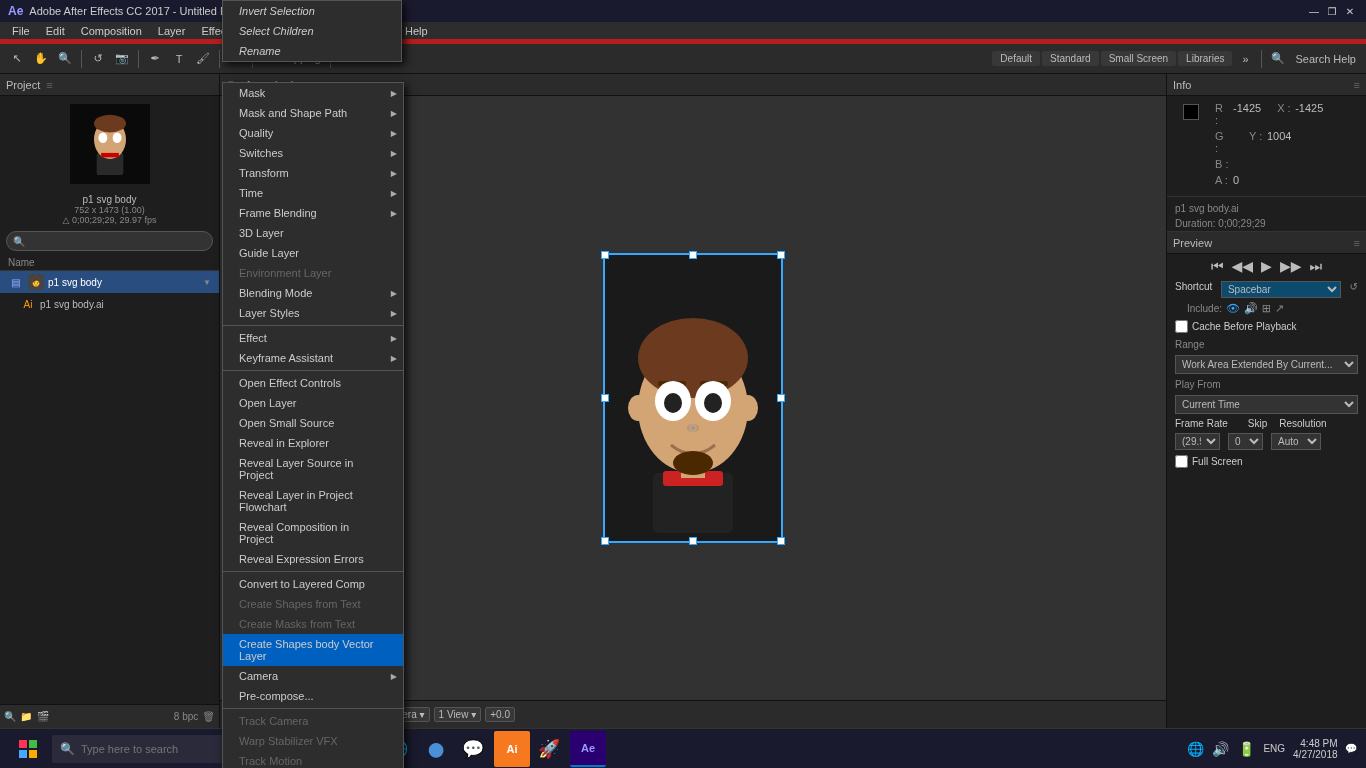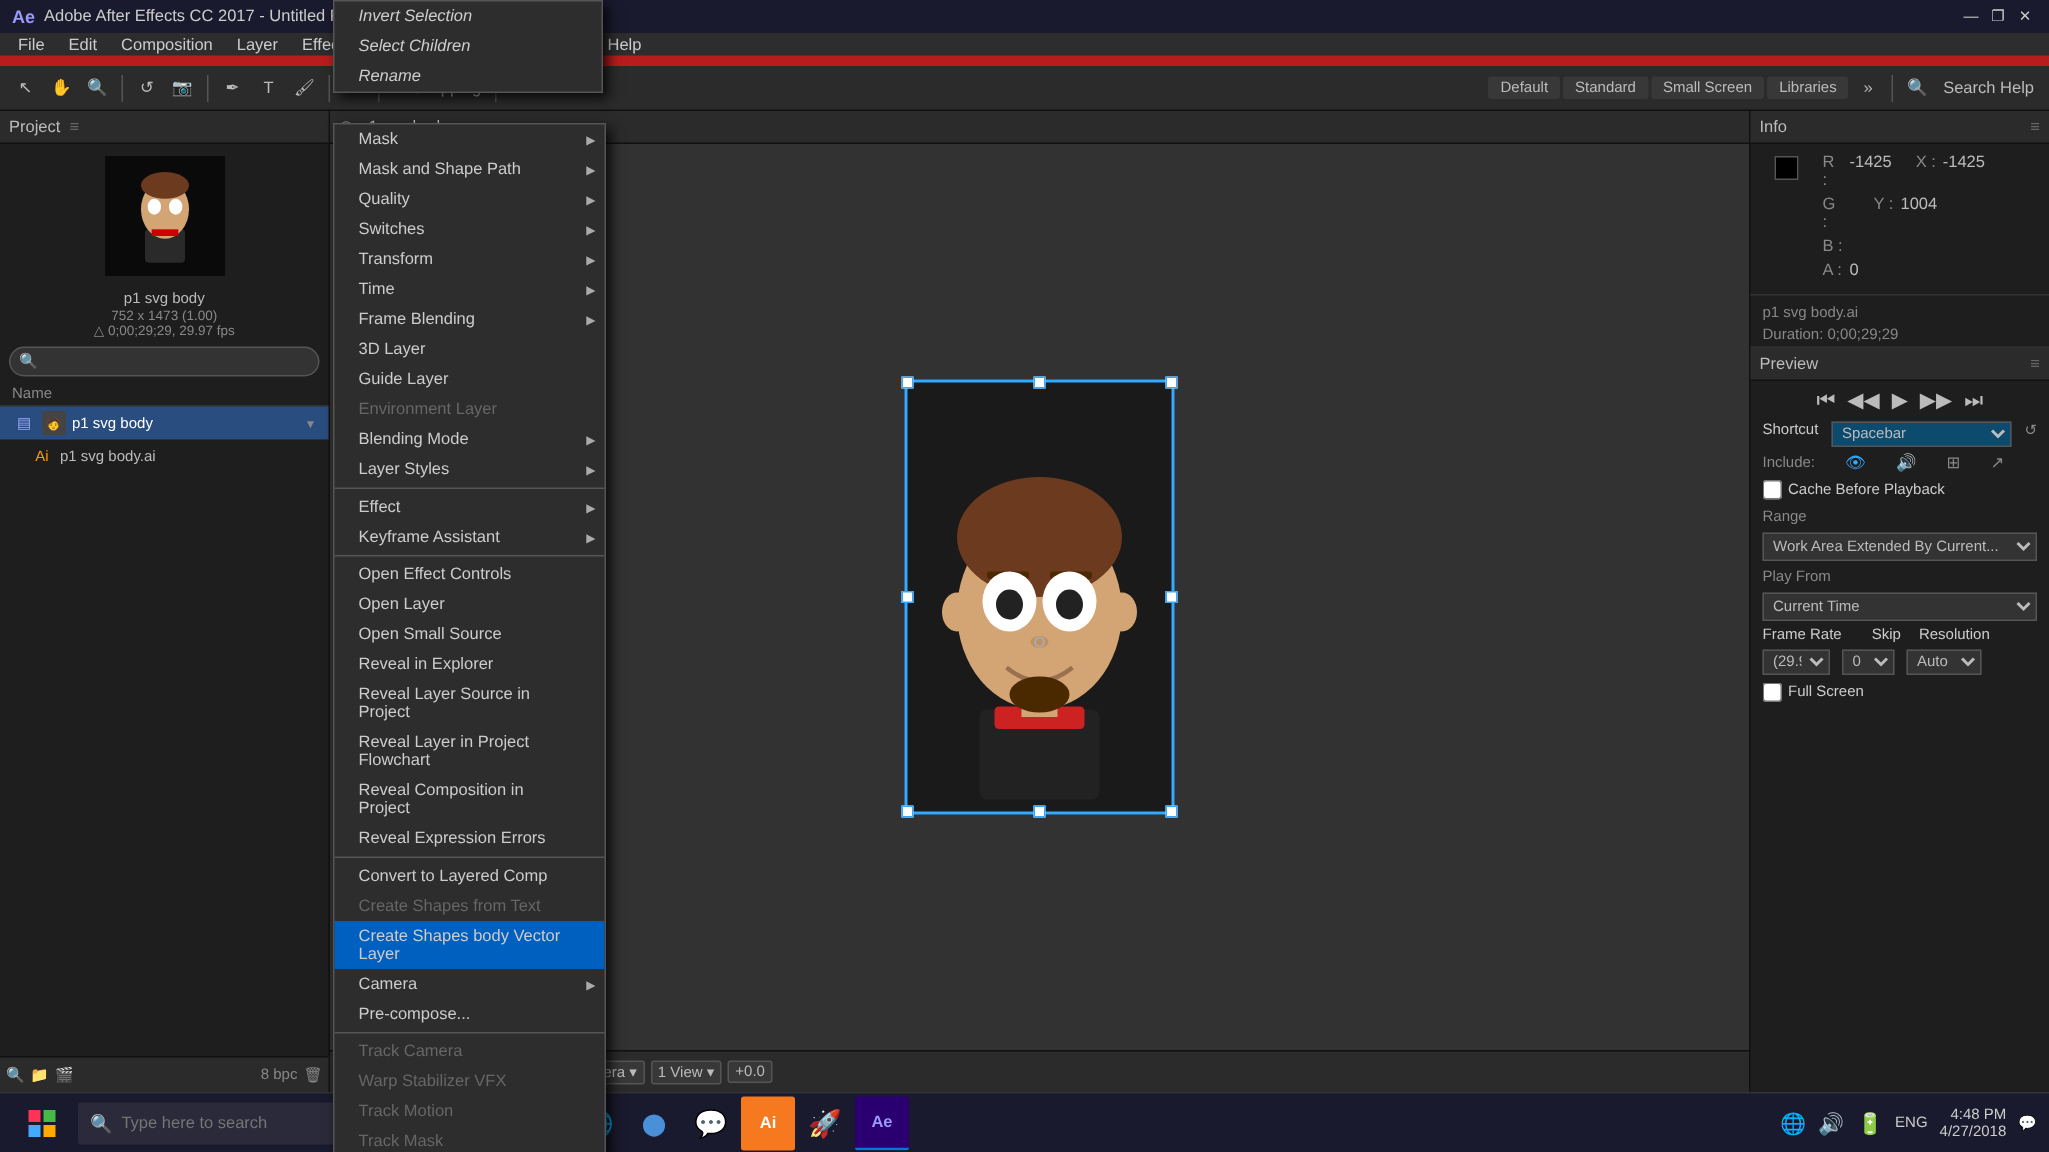--- a/index.html
+++ b/index.html
@@ -18,21 +18,21 @@
     #title-bar-controls { display: flex; gap: 2px; }
     .title-btn { width: 16px; height: 16px; display: flex; align-items: center; justify-content: center; font-size: 10px; color: #ccc; cursor: pointer; }
 
     
     #menu-bar {
       height: 22px;
       background: #2d2d2d;
       display: flex;
       align-items: center;
       padding: 0 4px;
-      border-bottom: 7px solid #b91c1c;
+      border-bottom: 5px solid #b91c1c;
     }
     .menu-item {
       padding: 2px 8px;
       cursor: pointer;
       font-size: 11px;
       color: #cccccc;
     }
 
     
     #toolbar {
@@ -695,21 +695,21 @@
         <span class="preview-btn">▶▶</span>
         <span class="preview-btn">⏭</span>
       </div>
       <div class="shortcut-row">
         <span>Shortcut</span>
         <select class="shortcut-select">
           <option>Spacebar</option>
         </select>
         <span style="cursor:pointer;color:#888;">↺</span>
       </div>
-      <div style="display:flex;align-items:center;padding:2px 8px;gap:20px;">
+      <div style="display:flex;align-items:center;padding:2px 20px;gap:4px;">
         <span style="font-size:10px;color:#888;">Include:</span>
         <span style="cursor:pointer;color:#3af;">👁</span>
         <span style="cursor:pointer;color:#3af;">🔊</span>
         <span style="cursor:pointer;color:#888;">⊞</span>
         <span style="cursor:pointer;color:#888;">↗</span>
       </div>
       <div class="checkbox-row">
         <input type="checkbox" style="">
         <span>Cache Before Playback</span>
       </div>
@@ -803,20 +803,21 @@
   <div class="ctx-item">Open Layer</div>
   <div class="ctx-item">Open Small Source</div>
   <div class="ctx-item">Reveal in Explorer</div>
   <div class="ctx-item">Reveal Layer Source in Project</div>
   <div class="ctx-item">Reveal Layer in Project Flowchart</div>
   <div class="ctx-item">Reveal Composition in Project</div>
   <div class="ctx-item">Reveal Expression Errors</div>
   <div class="ctx-sep"></div>
   <div class="ctx-item">Convert to Layered Comp</div>
   <div class="ctx-item disabled">Create Shapes from Text</div>
+  <div class="ctx-item disabled">Create Masks from Text</div>
   <div class="ctx-item highlighted">Create Shapes body Vector Layer</div>
   <div class="ctx-item has-submenu">Camera</div>
   <div class="ctx-item">Pre-compose...</div>
   <div class="ctx-sep"></div>
   <div class="ctx-item disabled">Track Camera</div>
   <div class="ctx-item disabled">Warp Stabilizer VFX</div>
   <div class="ctx-item disabled">Track Motion</div>
   <div class="ctx-item disabled">Track Mask</div>
 </div>
 

